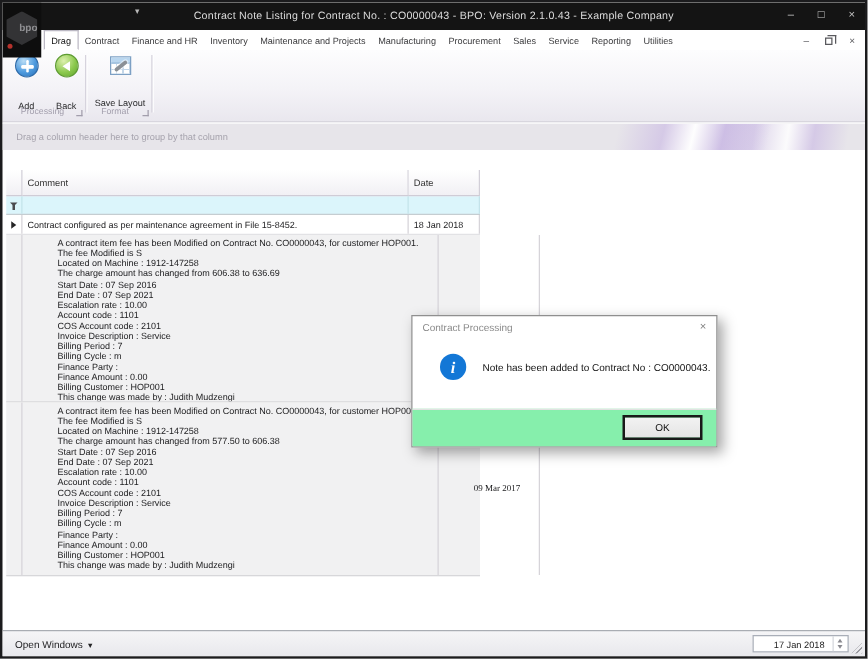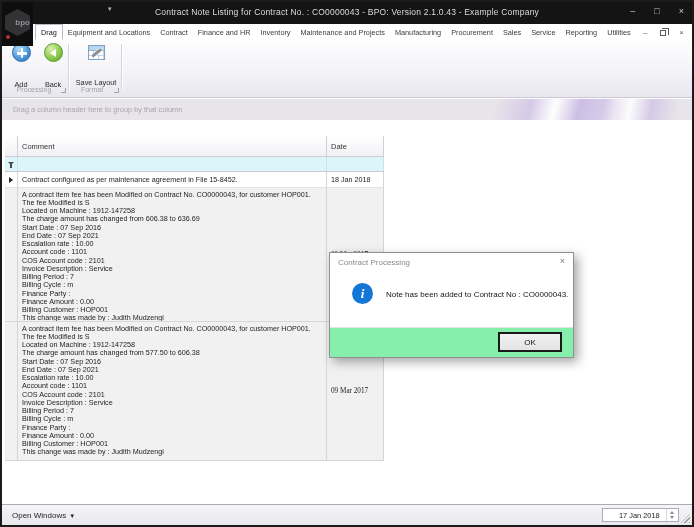--- a/index.html
+++ b/index.html
@@ -154,21 +154,21 @@
   .frow .cell{ border-right:1px solid #c4e3ea; }
   .funnel{ position:absolute; left:3px; top:5px; width:0; height:0;
     border-left:3px solid transparent; border-right:3px solid transparent; border-top:3px solid #4a4a4e; }
   .funnel::after{ content:""; position:absolute; left:-1px; top:-1px; width:1.6px; height:4px; background:#4a4a4e; }
 
   .r1{ height:16px; background:#fff; border-bottom:1px solid #e2e2e5; }
   .r1 .ccell, .r1 .dcell{ display:flex; align-items:center; }
   .focus-arrow{ position:absolute; left:4px; top:5px; width:0; height:0;
     border-left:4px solid #242426; border-top:3px solid transparent; border-bottom:3px solid transparent; }
 
-  .rbig{ background:#f1f1f2; border-bottom:1px solid #d7d7da; }
+  .rbig{ background:#f1f1f2; border-bottom:1px solid #d7d7da;gap:24px; }
   .rbig .ccell{ white-space:pre-line; line-height:8.25px; padding-top:2.5px; }
   .rbig .dcell{ display:flex; align-items:center;font-family:Liberation Serif, serif; }
   .r2{ height:134px; }
   .r3{ height:139px; }
 
   
   .dialog{
     position:absolute; left:327px; top:250px; width:245px; height:106px;
     background:#fff; border:1px solid #8f8f8f; z-index:50;
     box-shadow:4px 4px 10px rgba(0,0,0,.35);
@@ -239,21 +239,20 @@
 
   <div class="appbtn">
     <div class="hex">
       <span>bpo</span>
     </div>
     <div class="reddot"></div>
   </div>
 
   <div class="tabrow">
     <span class="tab selected">Drag</span>
-    <span class="tab">Equipment and Locations</span>
     <span class="tab">Contract</span>
     <span class="tab">Finance and HR</span>
     <span class="tab">Inventory</span>
     <span class="tab">Maintenance and Projects</span>
     <span class="tab">Manufacturing</span>
     <span class="tab">Procurement</span>
     <span class="tab">Sales</span>
     <span class="tab">Service</span>
     <span class="tab">Reporting</span>
     <span class="tab">Utilities</span>

